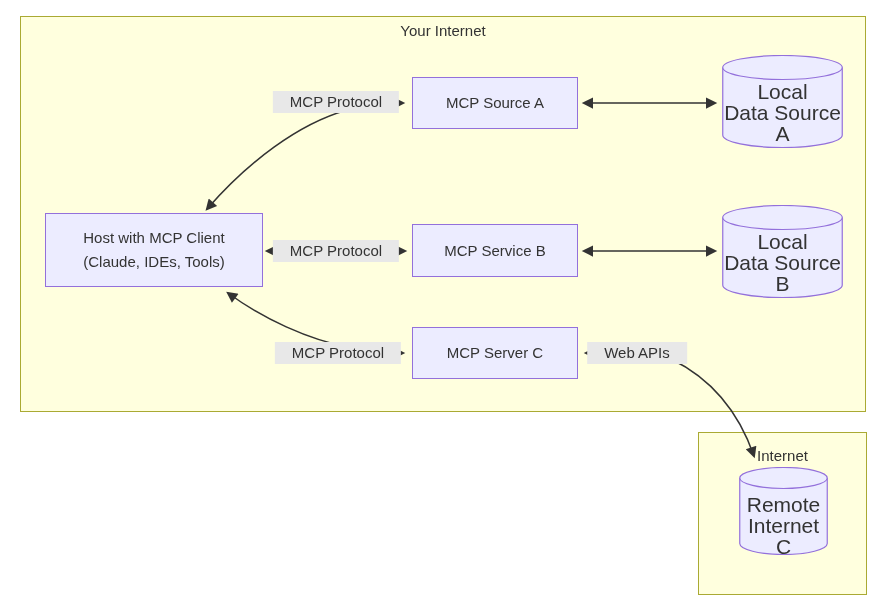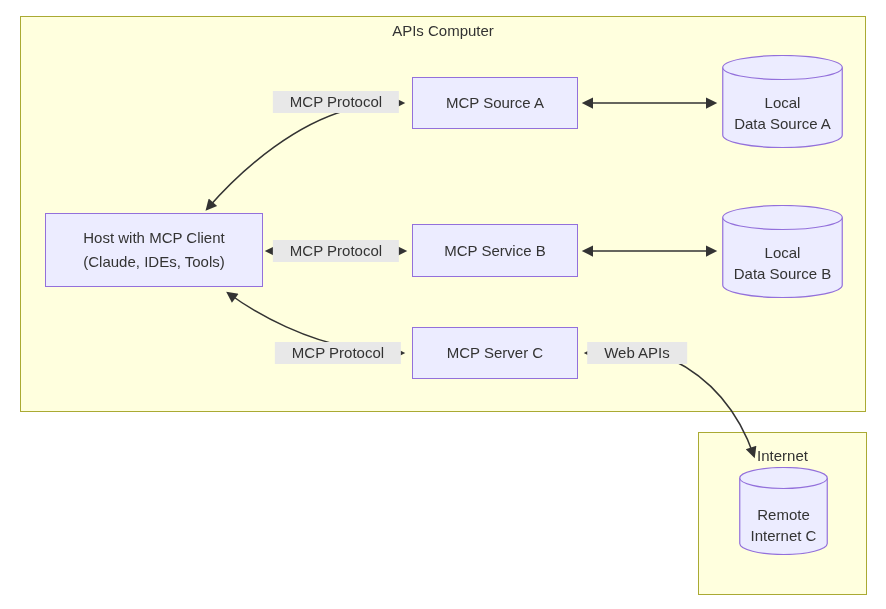--- a/index.html
+++ b/index.html
@@ -38,21 +38,21 @@
     text-align:center;
   }
   .cylinder{
     position:absolute;
   }
   .cylinder svg{display:block;position:absolute;left:0;top:0;}
   .cyl-fill{fill:var(--node_fill,#ECECFF);stroke:var(--node_border,#9370DB);stroke-width:1.2;}
   .cyl-text{
     position:absolute;left:0;top:0;right:0;bottom:0;
     display:flex;flex-direction:column;align-items:center;justify-content:center;
-    font-size:15px;line-height:21px;text-align:center;
+    font-size:21px;line-height:21px;text-align:center;
   }
   .cyl-a .cyl-text, .cyl-b .cyl-text{padding-top:22px;box-sizing:border-box;}
   .cyl-r .cyl-text{padding-top:28px;box-sizing:border-box;}
   .edges{position:absolute;left:0;top:0;pointer-events:none;}
   .edge-path{fill:none;stroke:var(--line,#333333);stroke-width:1.5;}
   .arrow-head{fill:var(--line,#333333);}
   .edge-label{
     position:absolute;
     transform:translate(-50%,-50%);
     background:var(--edge_label_bg,#e8e8e8);
@@ -62,21 +62,21 @@
     white-space:nowrap;
     color:var(--text,#333333);
   }
 </style>
 </head>
 <body>
 
 <div class="canvas">
 
   <div class="cluster" style="left:20px;top:16px;width:846px;height:396px;">
-    <div class="cluster-label">APIs Computer</div>
+    <div class="cluster-label">Your Internet</div>
   </div>
 
   <div class="cluster" style="left:698px;top:432px;width:169px;height:163px;">
     <div class="cluster-label" style="padding-top:14px;">Internet</div>
   </div>
 
   <svg class="edges" width="886" height="609" viewBox="0 0 886 609">
     <defs>
       <marker id="arrow" viewBox="0 0 10 10" refX="8" refY="5" markerWidth="9" markerHeight="7.5" orient="auto-start-reverse">
         <path d="M0,0 L10,5 L0,10 z" class="arrow-head"></path>

